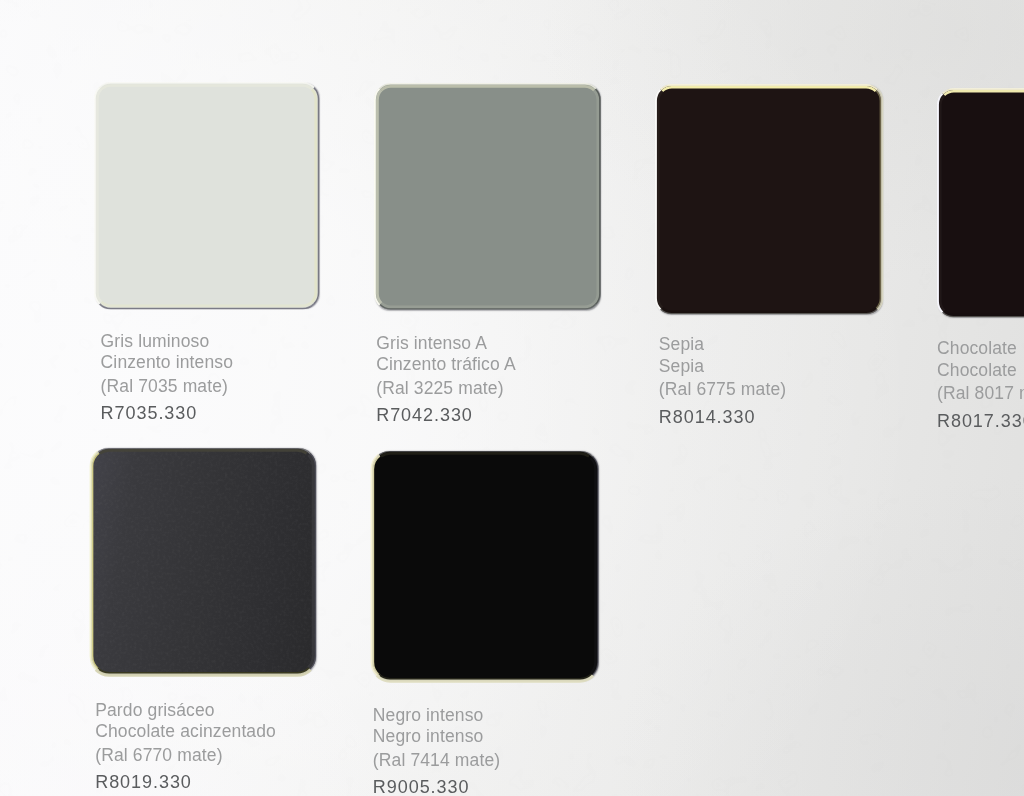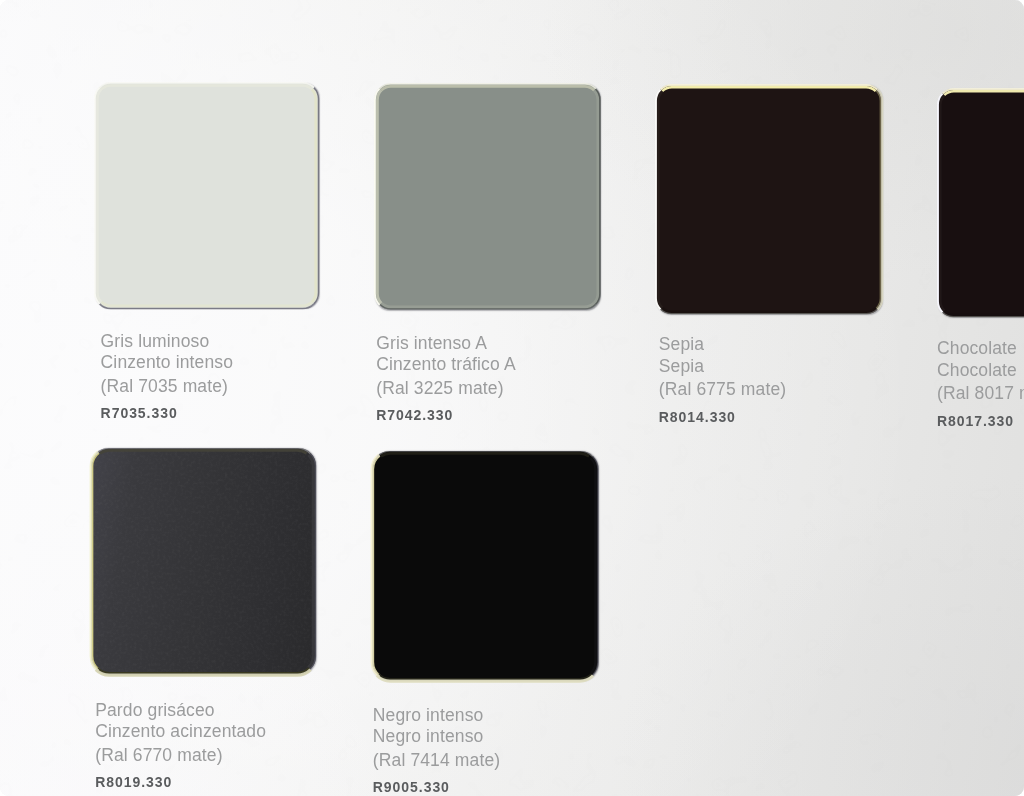--- a/index.html
+++ b/index.html
@@ -1,18 +1,18 @@
 <!DOCTYPE html>
 <html><head>
 <meta charset="utf-8">
 <style>
   html,body{margin:0;padding:0;background:#fff;}
   body{width:1024px;height:796px;overflow:hidden;
        font-family:"Liberation Sans",sans-serif;-webkit-font-smoothing:antialiased;}
-  #page{position:relative;width:1024px;height:796px;overflow:hidden;background:#f4f4f3;border-radius:9px;}
+  #page{position:relative;width:1024px;height:796px;overflow:hidden;background:#f4f4f3;}
   .bg{position:absolute;inset:0;
     background:
       radial-gradient(ellipse 860px 700px at 6% 50%, rgba(252,252,253,0.92) 0%, rgba(252,252,253,0.70) 40%, rgba(252,252,253,0.22) 72%, rgba(252,252,253,0) 100%),
       linear-gradient(100deg, #f9f9fa 0%, #f3f3f2 30%, #ededec 56%, #e7e7e6 80%, #e0e0df 100%);
   }
   .bg2{position:absolute;inset:0;
     background:
       radial-gradient(ellipse 560px 340px at 92% 4%, rgba(210,210,208,0.30) 0%, rgba(210,210,208,0) 72%),
       radial-gradient(ellipse 520px 360px at 100% 95%, rgba(212,212,212,0.34) 0%, rgba(212,212,212,0) 78%),
       radial-gradient(ellipse 560px 440px at 2% 100%, rgba(252,251,253,0.50) 0%, rgba(252,251,253,0) 70%);
@@ -24,21 +24,21 @@
   .rimsvg{position:absolute;left:-8px;top:-8px;width:calc(100% + 16px);height:calc(100% + 16px);
           pointer-events:none;overflow:visible;}
   .shadow{position:absolute;inset:0;border-radius:15px;pointer-events:none;}
   .blurwrap{position:absolute;inset:0;filter:blur(0.62px);}
   .noise{position:absolute;inset:0;border-radius:15px;overflow:hidden;pointer-events:none;filter:blur(0.35px);}
   .noise svg{position:absolute;left:-4px;top:-4px;width:calc(100% + 8px);height:calc(100% + 8px);}
   .filmgrain{position:absolute;inset:0;pointer-events:none;opacity:0.42;}
   .filmgrain svg{width:100%;height:100%;display:block;}
   .lblgrp{position:absolute;filter:blur(0.52px);}
   .lbl{position:absolute;left:0;white-space:nowrap;font-size:17.5px;line-height:18px;letter-spacing:0.13px;color:#9b9c9d;}
-  .code{position:absolute;left:0;white-space:nowrap;font-size:14px;line-height:18px;font-weight:bold;letter-spacing:0.95px;color:#5a5c5e;}
+  .code{position:absolute;left:0;white-space:nowrap;font-size:18px;line-height:18px;font-weight:normal;letter-spacing:0.95px;color:#5a5c5e;}
   .l1{top:0px}.l2{top:21.6px}.l3{top:45px}.l4{top:72.6px}
 </style>
 </head>
 <body>
 
 <div id="page">
   <div class="bg"></div>
   <div class="bg2"></div>
   <div class="filmgrain">
       <svg xmlns="http://www.w3.org/2000/svg">
@@ -182,21 +182,21 @@
   </div>
   <div class="lblgrp" style="left:937.0px;top:339.4px;">
     <div class="lbl l1">Chocolate</div>
     <div class="lbl l2">Chocolate</div>
     <div class="lbl l3">(Ral 8017 m</div>
     <div class="code l4">R8017.330</div>
   </div>
 
   <div class="lblgrp" style="left:95.2px;top:700.6px;">
     <div class="lbl l1">Pardo grisáceo</div>
-    <div class="lbl l2">Cinzento acinzentado</div>
+    <div class="lbl l2">Chocolate acinzentado</div>
     <div class="lbl l3">(Ral 6770 mate)</div>
     <div class="code l4">R8019.330</div>
   </div>
   <div class="lblgrp" style="left:372.8px;top:705.7px;">
     <div class="lbl l1">Negro intenso</div>
     <div class="lbl l2">Negro intenso</div>
     <div class="lbl l3">(Ral 7414 mate)</div>
     <div class="code l4">R9005.330</div>
   </div>
 </div>

